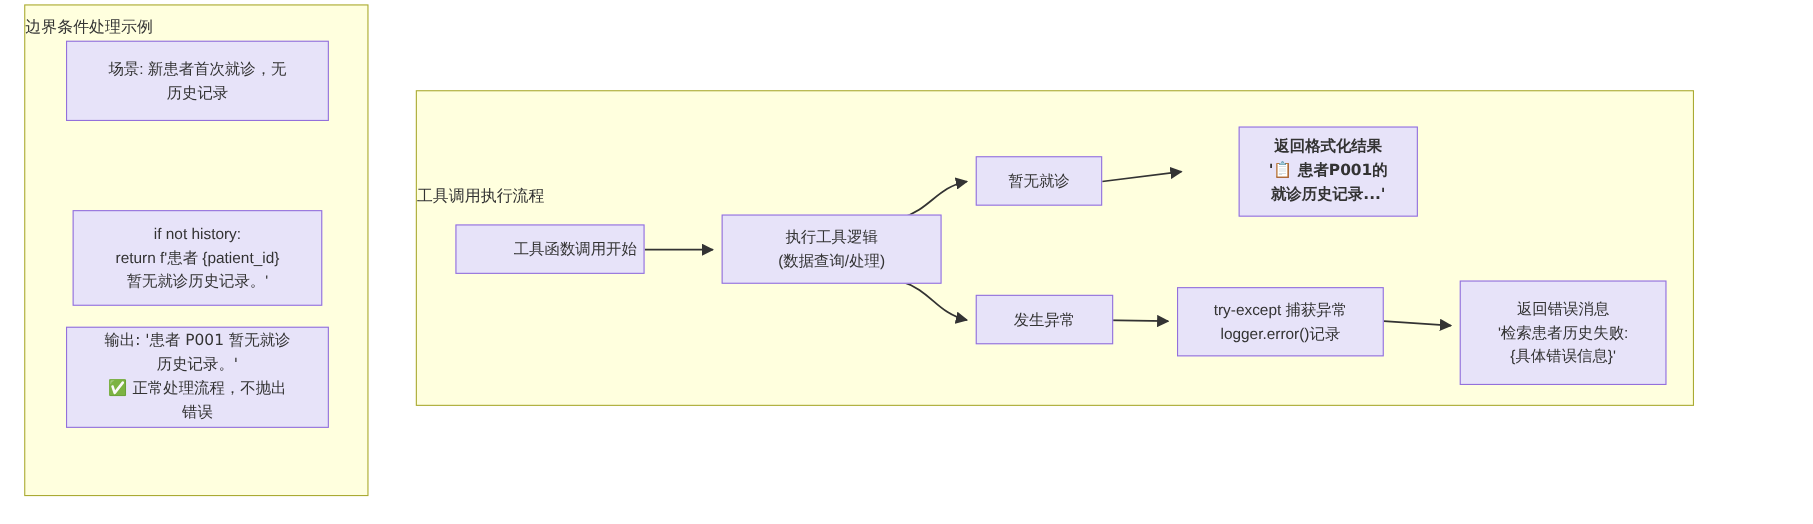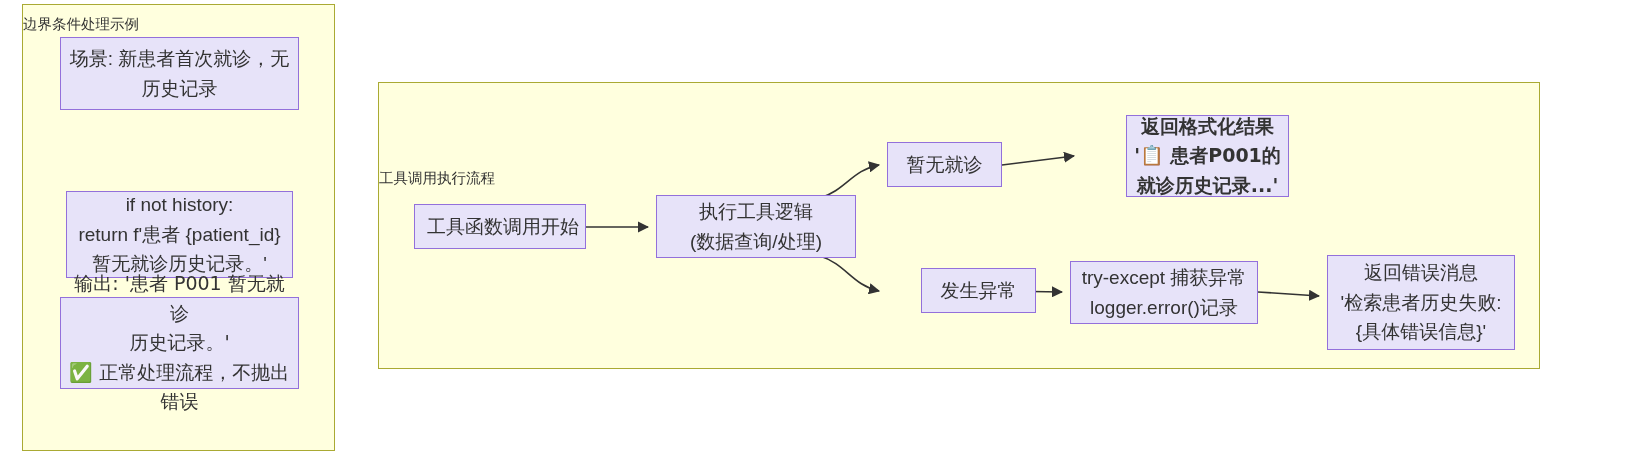--- a/index.html
+++ b/index.html
@@ -41,21 +41,21 @@
   
   .node {
     position: absolute;
     box-sizing: border-box;
     background: #e7e3f9;
     border: 1px solid #9370db;
     display: flex;
     align-items: center;
     justify-content: center;
     text-align: center;
-    font-size: 19px;
+    font-size: 14px;
     line-height: 1.55;
     color: #333333;
     padding: 4px 6px;
   }
   .node .txt {
     display: block;
     white-space: pre-line;
   }
   .emoji {
     font-family: "DejaVu Sans", sans-serif;
@@ -83,21 +83,21 @@
   #node-code       { left: 66px;  top: 161px; width: 227px; height: 87px; margin-top: 30px; }
   #node-output     { left: 60px;  top: 297px; width: 239px; height: 92px; }
 
   
   #panel-right      { left: 378px; top: 82px;  width: 1162px; height: 287px; }
   #panel-right-title{ top: 86px; }
   #node-start       { left: 414px;  top: 204px; width: 172px; height: 45px; justify-content: flex-end; }
   #node-exec        { left: 656px;  top: 195px; width: 200px; height: 63px; }
   #node-success     { left: 887px;  top: 142px; width: 115px; height: 45px; }
   #node-format      { left: 1126px; top: 115px; width: 163px; height: 82px; font-weight: bold; }
-  #node-exception   { left: 921px;  top: 268px; width: 115px; height: 45px; }
+  #node-exception   { left: 887px;  top: 268px; width: 125px; height: 45px; }
   #node-tryexcept   { left: 1070px; top: 261px; width: 188px; height: 63px; }
   #node-error       { left: 1327px; top: 255px; width: 188px; height: 95px; }
 </style>
 </head>
 <body>
 
 <div class="canvas">
 
   <div class="panel" id="panel-left">
     <div class="panel-title" id="panel-left-title">边界条件处理示例</div>

